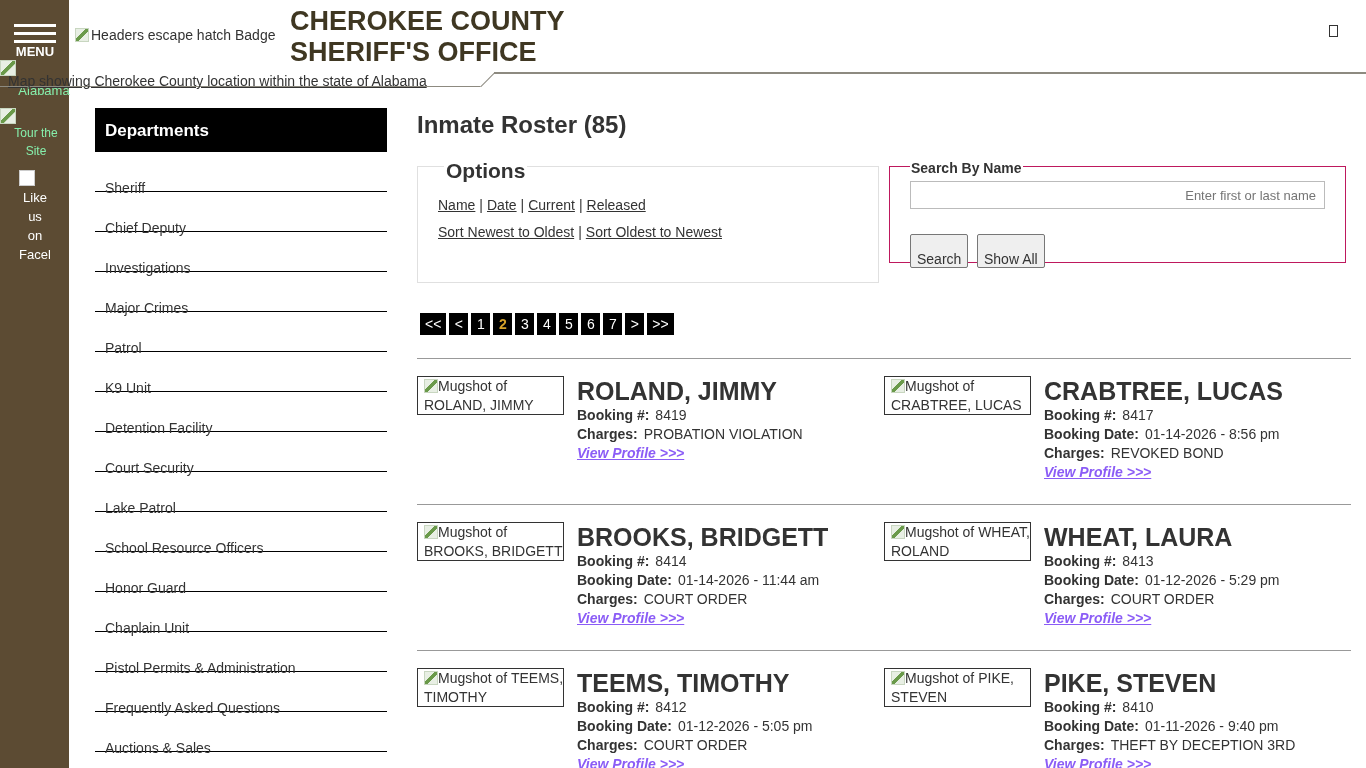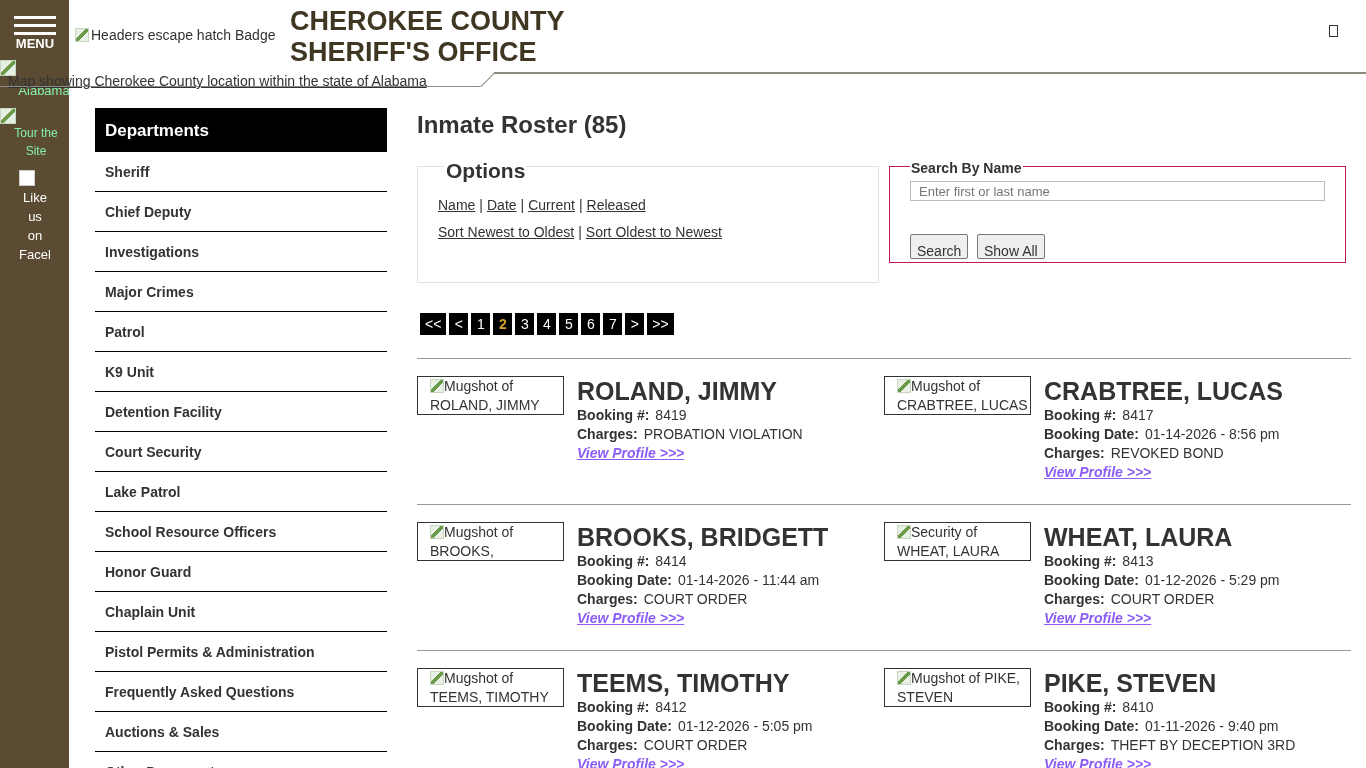--- a/index.html
+++ b/index.html
@@ -1,21 +1,21 @@
 <!DOCTYPE html>
 <html><head>
 <meta charset="utf-8">
 <style>
   * { box-sizing: border-box; margin: 0; padding: 0; }
   html, body { width: 1366px; height: 768px; overflow: hidden; background: #ffffff; }
   body { font-family: "Liberation Sans", "DejaVu Sans", sans-serif; color: #333; position: relative; }
 
   
   .left-strip { position: absolute; left: 0; top: 0; width: 69px; height: 768px; background: #5c4b33; }
-  .menu-btn { position: absolute; left: 14px; top: 16px; width: 42px; cursor: pointer; }
+  .menu-btn { position: absolute; left: 14px; top: 24px; width: 42px; cursor: pointer; }
   .menu-bar { height: 3px; background: #fff; margin-bottom: 5px; width: 42px; }
   .menu-label { color: #fff; font-weight: bold; font-size: 13px; letter-spacing: 0px; margin-top: -1px; display: block; text-align: center; }
   .broken-img { position: absolute; width: 16px; height: 16px; border: 1px solid #c8d6c0; background: linear-gradient(135deg, #e8efe4 40%, #6a9a4a 41%, #6a9a4a 60%, #e8efe4 61%); }
   .strip-alt { position: absolute; color: #86efac; font-size: 13px; line-height: 18px; text-align: center; }
   .fb-link { position: absolute; left: 0; top: 170px; width: 70px; text-align: center; color: #fff; font-size: 13px; line-height: 19px; cursor: pointer; }
   .fb-icon { display: block; margin: 0 auto 2px auto; width: 16px; height: 16px; background: #fff; border: 1px solid #ccc; position: relative; left: -8px; }
 
   
   .header { position: absolute; left: 69px; top: 0; width: 1297px; height: 74px; }
   .badge-alt { position: absolute; left: 6px; top: 27px; font-size: 14px; color: #333; display: flex; align-items: center; gap: 2px; }
@@ -24,43 +24,43 @@
   .header-icon { position: absolute; left: 1260px; top: 25px; width: 9px; height: 12px; border: 1px solid #333; cursor: pointer; }
   .header-line-left { position: absolute; left: 0; top: 86px; width: 480px; height: 1px; background: #8d8a80; }
   .header-line-right { position: absolute; left: 494px; top: 72px; width: 872px; height: 2px; background: #8d8a80; }
   .header-diag { position: absolute; left: 478px; top: 72px; width: 18px; height: 15px; overflow: hidden; }
   .header-diag::after { content: ""; position: absolute; left: 8px; top: -2px; width: 1px; height: 22px; background: #8d8a80; transform: rotate(45deg); }
   .map-alt { position: absolute; left: 8px; top: 73px; font-size: 14px; color: #333; text-decoration: underline; white-space: nowrap; cursor: pointer; }
 
   
   .sidebar { position: absolute; left: 95px; top: 108px; width: 292px; }
   .sidebar-head { background: #000; color: #fff; height: 44px; font-weight: bold; font-size: 17px; padding: 13px 10px 0 10px; }
-  .sidebar-item { height: 40px; border-bottom: 1px solid #000; font-weight: bold; font-size: 14px; color: #333; padding: 12px 10px 0 10px; cursor: pointer; }
+  .sidebar-item { height: 40px; border-bottom: 1px solid #000; font-weight: normal; font-size: 14px; color: #333; padding: 28px 10px 0 10px; cursor: pointer; }
 
   
   .main { position: absolute; left: 417px; top: 108px; width: 934px; }
   .page-title { font-size: 24px; font-weight: bold; color: #333; height: 34px; line-height: 34px; }
   .options-box { position: absolute; left: 0; top: 58px; width: 462px; height: 117px; border: 1px solid #e0e0e0; }
   .options-title { position: absolute; left: 26px; top: -8px; background: #fff; padding: 0 2px; font-size: 21px; font-weight: bold; color: #333; }
   .options-row { position: absolute; left: 20px; font-size: 14px; color: #333; white-space: nowrap; }
   .options-row a { color: #333; text-decoration: underline; cursor: pointer; }
   .sep { margin: 0 4px; }
   .search-box { position: absolute; left: 472px; top: 58px; width: 457px; height: 97px; border: 1px solid #be185d; }
   .search-label { position: absolute; left: 20px; top: -7px; background: #fff; padding: 0 1px; font-size: 14px; font-weight: bold; color: #333; }
-  .search-input { position: absolute; left: 20px; top: 14px; width: 415px; height: 20px; border: 1px solid #bbb; font-size: 13px; padding: 0 8px; color: #333; font-family: "Liberation Sans", "DejaVu Sans", sans-serif; }
+  .search-input { position: absolute; left: 20px; top: 14px; width: 415px; height: 28px; border: 1px solid #bbb; font-size: 13px; padding: 0 8px; color: #333; font-family: "Liberation Sans", "DejaVu Sans", sans-serif; text-align: right; }
   .search-input::placeholder { color: #757575; }
-  .btn { position: absolute; top: 67px; height: 25px; border: 1px solid #777; background: #efefef; font-size: 14px; color: #333; padding: 8px 6px; border-radius: 2px; cursor: pointer; font-family: "Liberation Sans", "DejaVu Sans", sans-serif; }
+  .btn { position: absolute; top: 67px; height: 25px; border: 1px solid #777; background: #efefef; font-size: 14px; color: #333; padding: 16px 6px; border-radius: 2px; cursor: pointer; font-family: "Liberation Sans", "DejaVu Sans", sans-serif; }
 
   .pagination { position: absolute; left: 3px; top: 205px; display: flex; gap: 3px; }
   .page-link { background: #000; color: #fff; font-size: 14px; height: 22px; line-height: 22px; padding: 0 5px; cursor: pointer; min-width: 19px; text-align: center; }
   .page-link.current { color: #d4a12a; font-weight: bold; }
   .divider { position: absolute; left: 0; height: 1px; background: #999; width: 934px; }
 
   .inmate { position: absolute; width: 465px; height: 130px; }
-  .mugshot { position: absolute; left: 0; top: 0; width: 147px; height: 39px; border: 1px solid #333; font-size: 14px; line-height: 19px; color: #333; overflow: hidden; padding-left: 12px; cursor: pointer; }
+  .mugshot { position: absolute; left: 0; top: 0; width: 147px; height: 39px; border: 1px solid #333; font-size: 14px; line-height: 19px; color: #333; overflow: hidden; padding-left: 6px; cursor: pointer; }
   .mugshot .broken-img { position: static; display: inline-block; width: 14px; height: 14px; vertical-align: top; margin-top: 2px; }
   .inmate-info { position: absolute; left: 160px; top: 0; }
   .inmate-name { font-size: 25px; font-weight: bold; color: #333; line-height: 30px; white-space: nowrap; }
   .inmate-line { font-size: 14px; line-height: 19px; color: #333; white-space: nowrap; }
   .inmate-line b { margin-right: 6px; }
   .view-profile { font-size: 14px; line-height: 19px; font-weight: bold; font-style: italic; color: #8b5cf6; text-decoration: underline; cursor: pointer; }
 </style>
 </head>
 <body>
 
@@ -182,21 +182,21 @@
     <div class="mugshot"><span class="broken-img"></span><span>Mugshot of BROOKS, BRIDGETT</span></div>
     <div class="inmate-info">
       <div class="inmate-name">BROOKS, BRIDGETT</div>
       <div class="inmate-line"><b>Booking #:</b><span>8414</span></div>
       <div class="inmate-line"><b>Booking Date:</b><span>01-14-2026 - 11:44 am</span></div>
       <div class="inmate-line"><b>Charges:</b><span>COURT ORDER</span></div>
       <a class="view-profile">View Profile &gt;&gt;&gt;</a>
     </div>
   </div>
   <div class="inmate" style="left:467px; top:414px;">
-    <div class="mugshot"><span class="broken-img"></span><span>Security of WHEAT, LAURA</span></div>
+    <div class="mugshot"><span class="broken-img"></span><span>Mugshot of WHEAT, ROLAND</span></div>
     <div class="inmate-info">
       <div class="inmate-name">WHEAT, LAURA</div>
       <div class="inmate-line"><b>Booking #:</b><span>8413</span></div>
       <div class="inmate-line"><b>Booking Date:</b><span>01-12-2026 - 5:29 pm</span></div>
       <div class="inmate-line"><b>Charges:</b><span>COURT ORDER</span></div>
       <a class="view-profile">View Profile &gt;&gt;&gt;</a>
     </div>
   </div>
 
   <div class="divider" style="top:542px;"></div>

